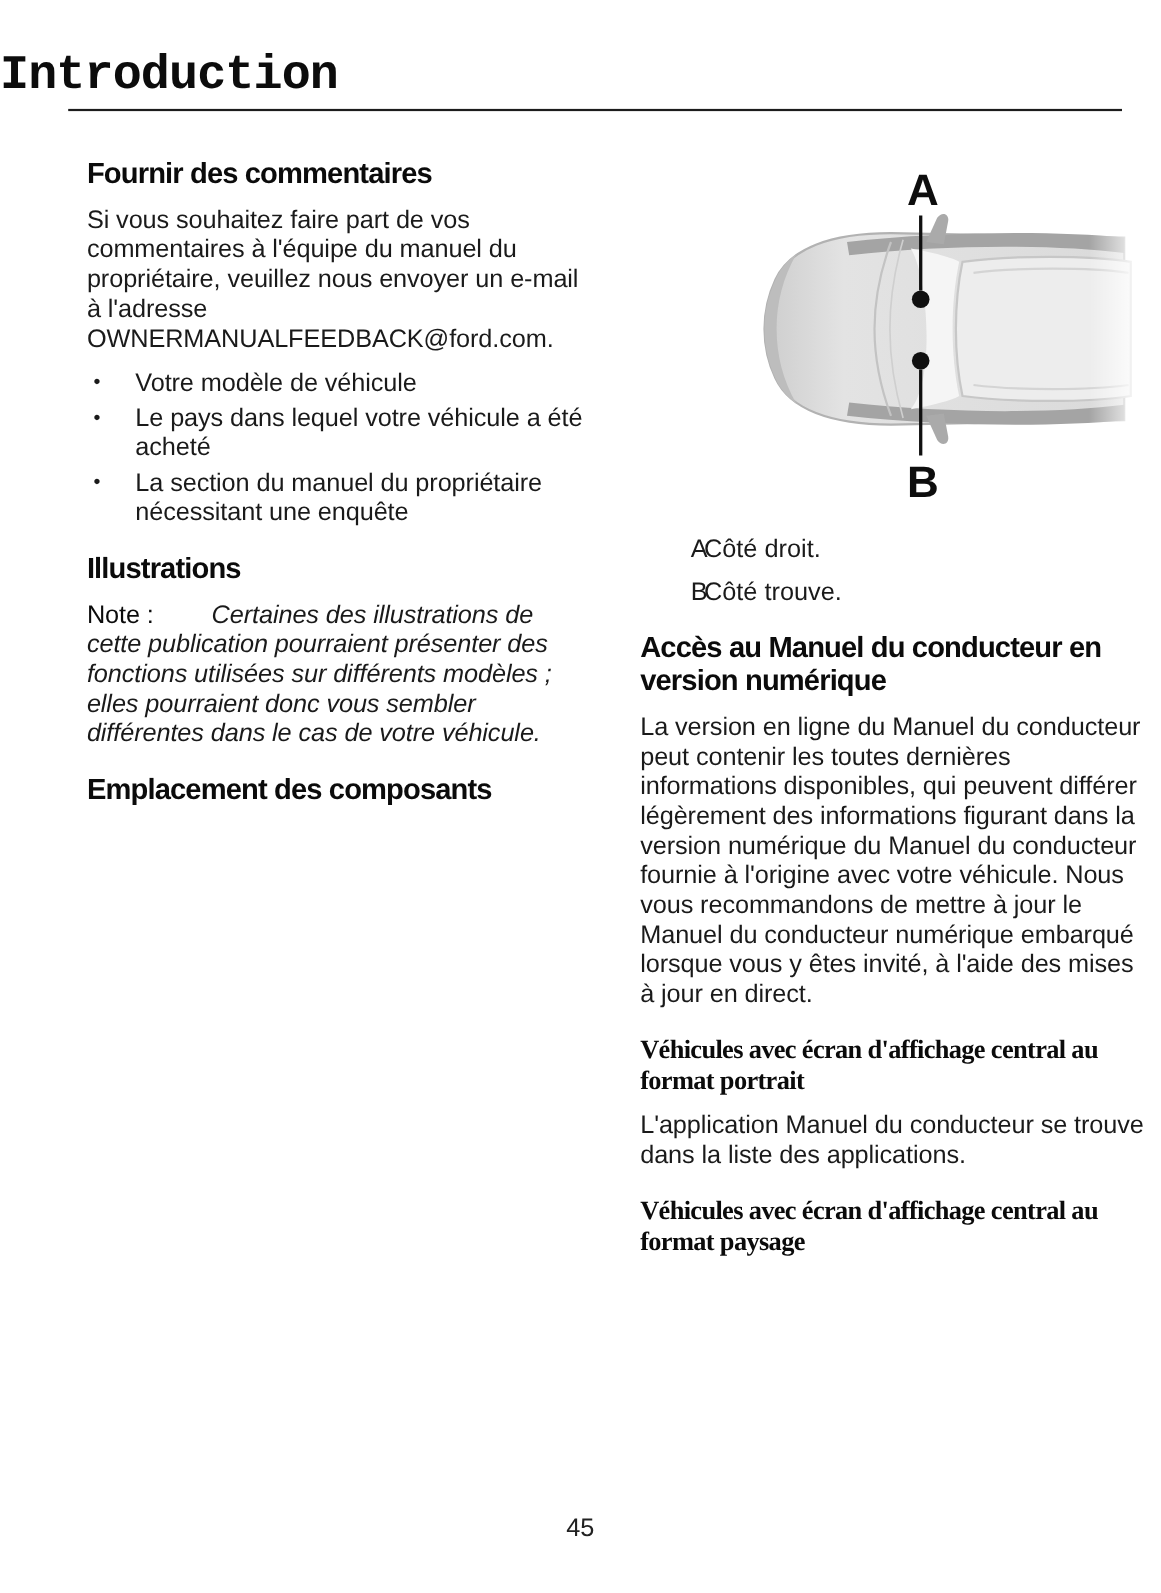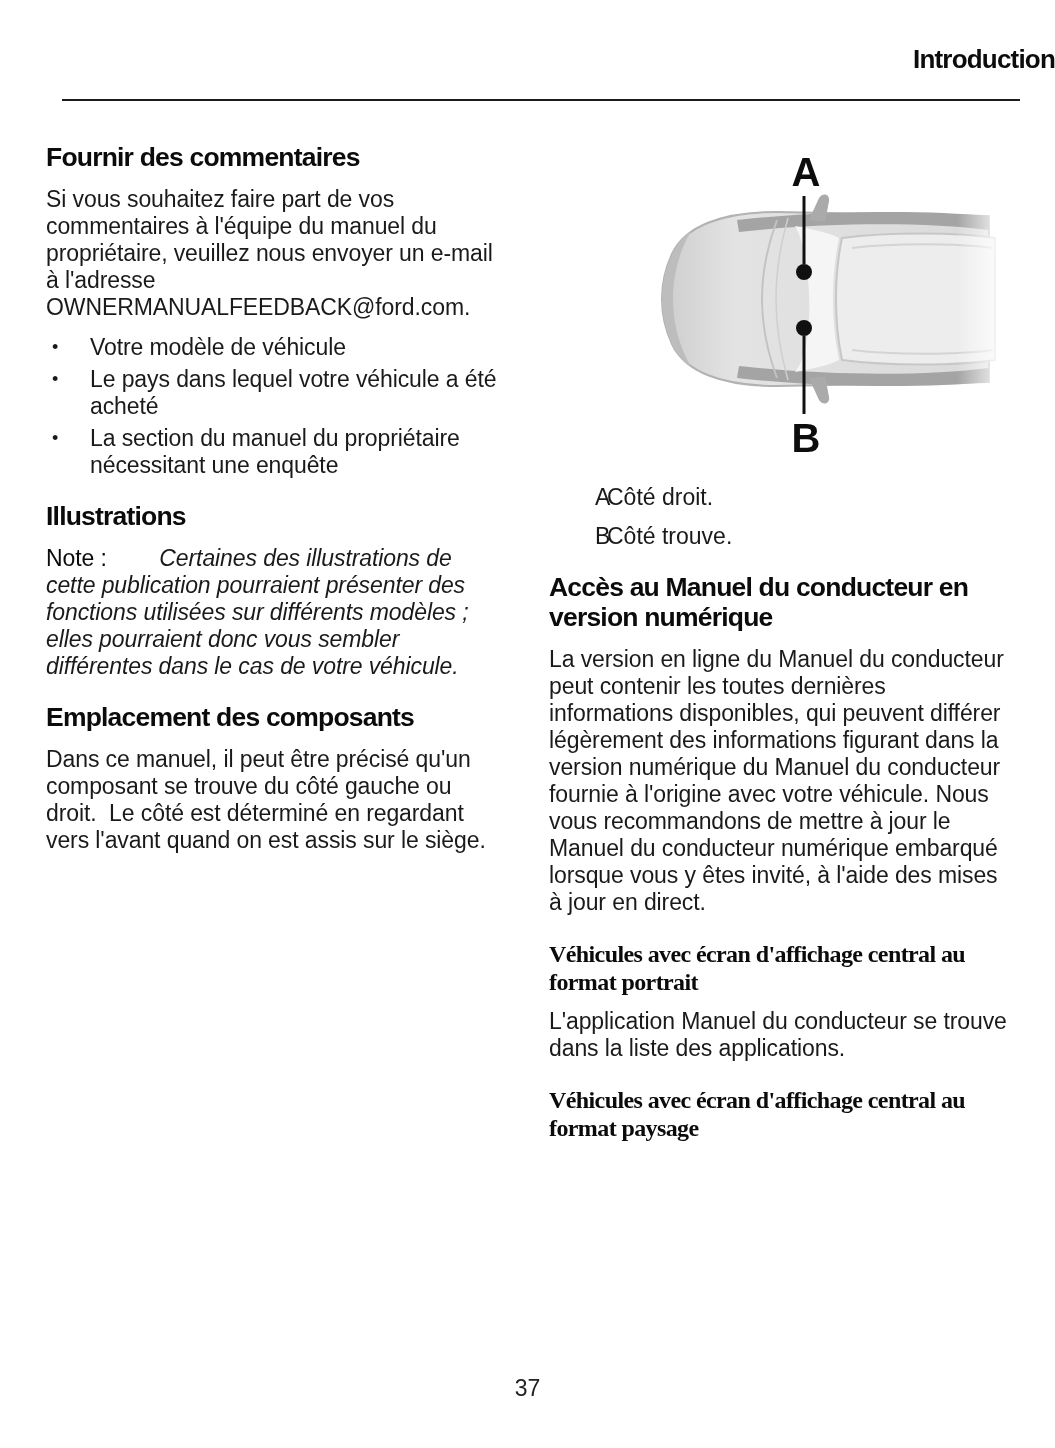--- a/index.html
+++ b/index.html
@@ -6,29 +6,29 @@
   .page{
     position:relative;
     width:1055px;height:1448px;
     background:#ffffff;
     font-family:"Liberation Sans", sans-serif;
     color:#1a1a1a;
     overflow:hidden;
   }
   .page-title{
     position:absolute;top:44px;left:0;width:100%;
-    text-align:right;
-    font-size:26px;font-weight:700;letter-spacing:-0.8px;color:#0c0c0c;
+    text-align:left;
+    font-size:44px;font-weight:700;letter-spacing:-0.8px;color:#0c0c0c;font-family:Liberation Mono, monospace;
   }
   .title-rule{
     position:absolute;top:99px;left:62px;width:958px;
     border-top:2.5px solid #1c1c1c;height:0;
   }
   .cols{
-    position:absolute;top:142px;left:46px;
+    position:absolute;top:142px;left:79px;
     display:flex;gap:43px;
   }
   .col{width:460px;}
   h2.sec{
     font-size:26.5px;font-weight:700;letter-spacing:-0.8px;color:#0b0b0b;
     margin:0 0 14px 0;line-height:30px;
   }
   h2.sec.spaced{margin-top:22px;}
   h3.sub{
     font-size:24px;font-weight:700;letter-spacing:-0.6px;color:#0b0b0b;
@@ -89,21 +89,20 @@
         <div class="bullet-row">
           <span class="bullet-marker">•</span>
           <span class="bullet-text">La section du manuel du propriétaire nécessitant une enquête</span>
         </div>
       </div>
 
       <h2 class="sec spaced">Illustrations</h2>
       <p class="body"><span class="note-label">Note&nbsp;:</span><span>&nbsp; </span><span class="note-text">Certaines des illustrations de cette publication pourraient présenter des fonctions utilisées sur différents modèles&nbsp;; elles pourraient donc vous sembler différentes dans le cas de votre véhicule.</span></p>
 
       <h2 class="sec spaced">Emplacement des composants</h2>
-      <p class="body">Dans ce manuel, il peut être précisé qu'un composant se trouve du côté gauche ou droit.&nbsp; Le côté est déterminé en regardant vers l'avant quand on est assis sur le siège.</p>
     </div>
 
     <div class="col">
 
       <div class="figure-wrap">
         <svg width="380" height="320" viewBox="0 0 380 320">
           <defs>
             <linearGradient id="gFade" x1="0" x2="1" y1="0" y2="0">
               <stop offset="0" stop-color="#ffffff" stop-opacity="0"></stop>
               <stop offset="1" stop-color="#ffffff" stop-opacity="1"></stop>
@@ -158,14 +157,14 @@
       <h2 class="sec spaced">Accès au Manuel du conducteur en version numérique</h2>
       <p class="body">La version en ligne du Manuel du conducteur peut contenir les toutes dernières informations disponibles, qui peuvent différer légèrement des informations figurant dans la version numérique du Manuel du conducteur fournie à l'origine avec votre véhicule. Nous vous recommandons de mettre à jour le Manuel du conducteur numérique embarqué lorsque vous y êtes invité, à l'aide des mises à jour en direct.</p>
 
       <h3 class="sub">Véhicules avec écran d'affichage central au format portrait</h3>
       <p class="body">L'application Manuel du conducteur se trouve dans la liste des applications.</p>
 
       <h3 class="sub">Véhicules avec écran d'affichage central au format paysage</h3>
     </div>
   </div>
 
-  <div class="page-number">37</div>
+  <div class="page-number">45</div>
 </div>
 
 </body></html>

